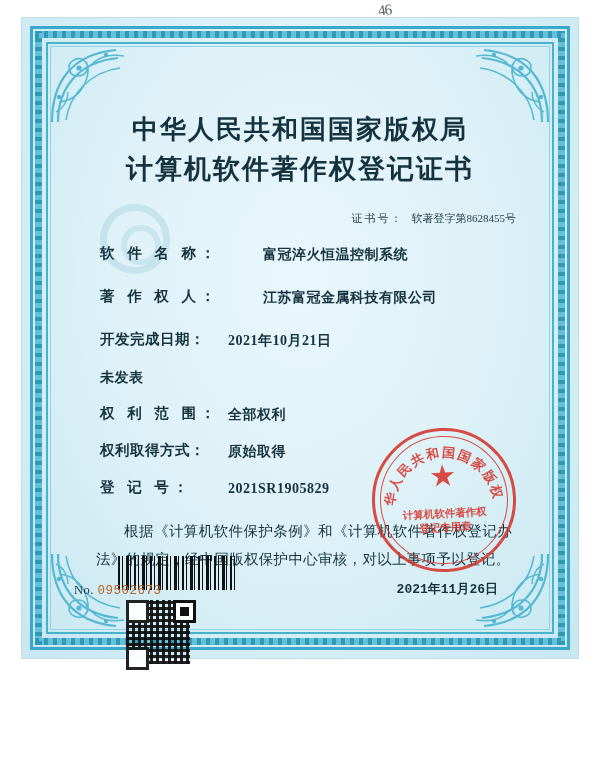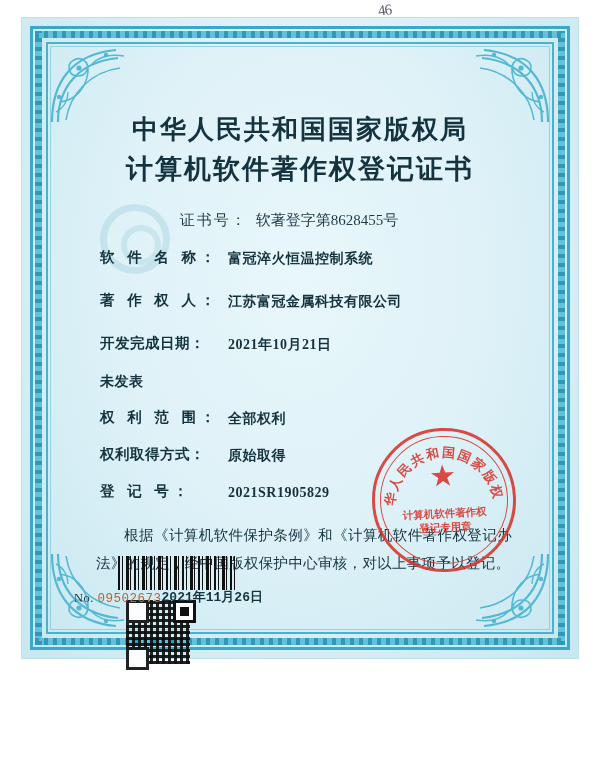--- a/index.html
+++ b/index.html
@@ -132,23 +132,23 @@
     margin-top: 4px;
     text-align: center;
     font-family: "Liberation Serif", serif;
     font-weight: bold;
     font-size: 27px;
     letter-spacing: 2px;
     color: #14333f;
   }
   .cert-no {
     margin-top: 24px;
-    text-align: center;
+    text-align: right;
     padding-right: 22px;
-    font-size: 15px;
+    font-size: 11px;
     color: #1c3a46;
     font-family: "Liberation Serif", serif;
   }
   .cert-no .label { letter-spacing: 2px; margin-right: 8px; }
   .cert-no .value { letter-spacing: 0px; }
 
   .fields {
     margin-top: 18px;
     padding-left: 38px;
     padding-right: 20px;
@@ -176,21 +176,21 @@
     letter-spacing: 0.5px;
   }
   .row .v .sub {
     display: block;
     font-family: "Liberation Mono", monospace;
     font-size: 13px;
     font-weight: normal;
     letter-spacing: 0;
     margin-top: 2px;
   }
-  .row.gap { margin-bottom: 22px; }
+  .row.gap { margin-bottom: 22px; gap: 35px; }
 
   .paragraph {
     margin-top: 18px;
     padding: 0 26px 0 34px;
     font-family: "Liberation Serif", serif;
     font-size: 14.5px;
     line-height: 1.95;
     color: #14333f;
     text-align: justify;
     letter-spacing: 0.3px;
@@ -292,22 +292,23 @@
     font-size: 10.5px;
     font-weight: bold;
     color: #d8342c;
     line-height: 1.35;
   }
 
   .footer {
     position: absolute;
     left: 52px;
     right: 40px;
-    bottom: 52px;
+    bottom: 60px;
     display: flex;
+    justify-content: space-between;
     align-items: flex-end;
     font-family: "Liberation Serif", serif;
   }
   .footer .no {
     font-size: 12.5px;
     color: #1a3945;
     letter-spacing: 0.5px;
   }
   .footer .no .digits {
     font-family: "Liberation Mono", monospace;

